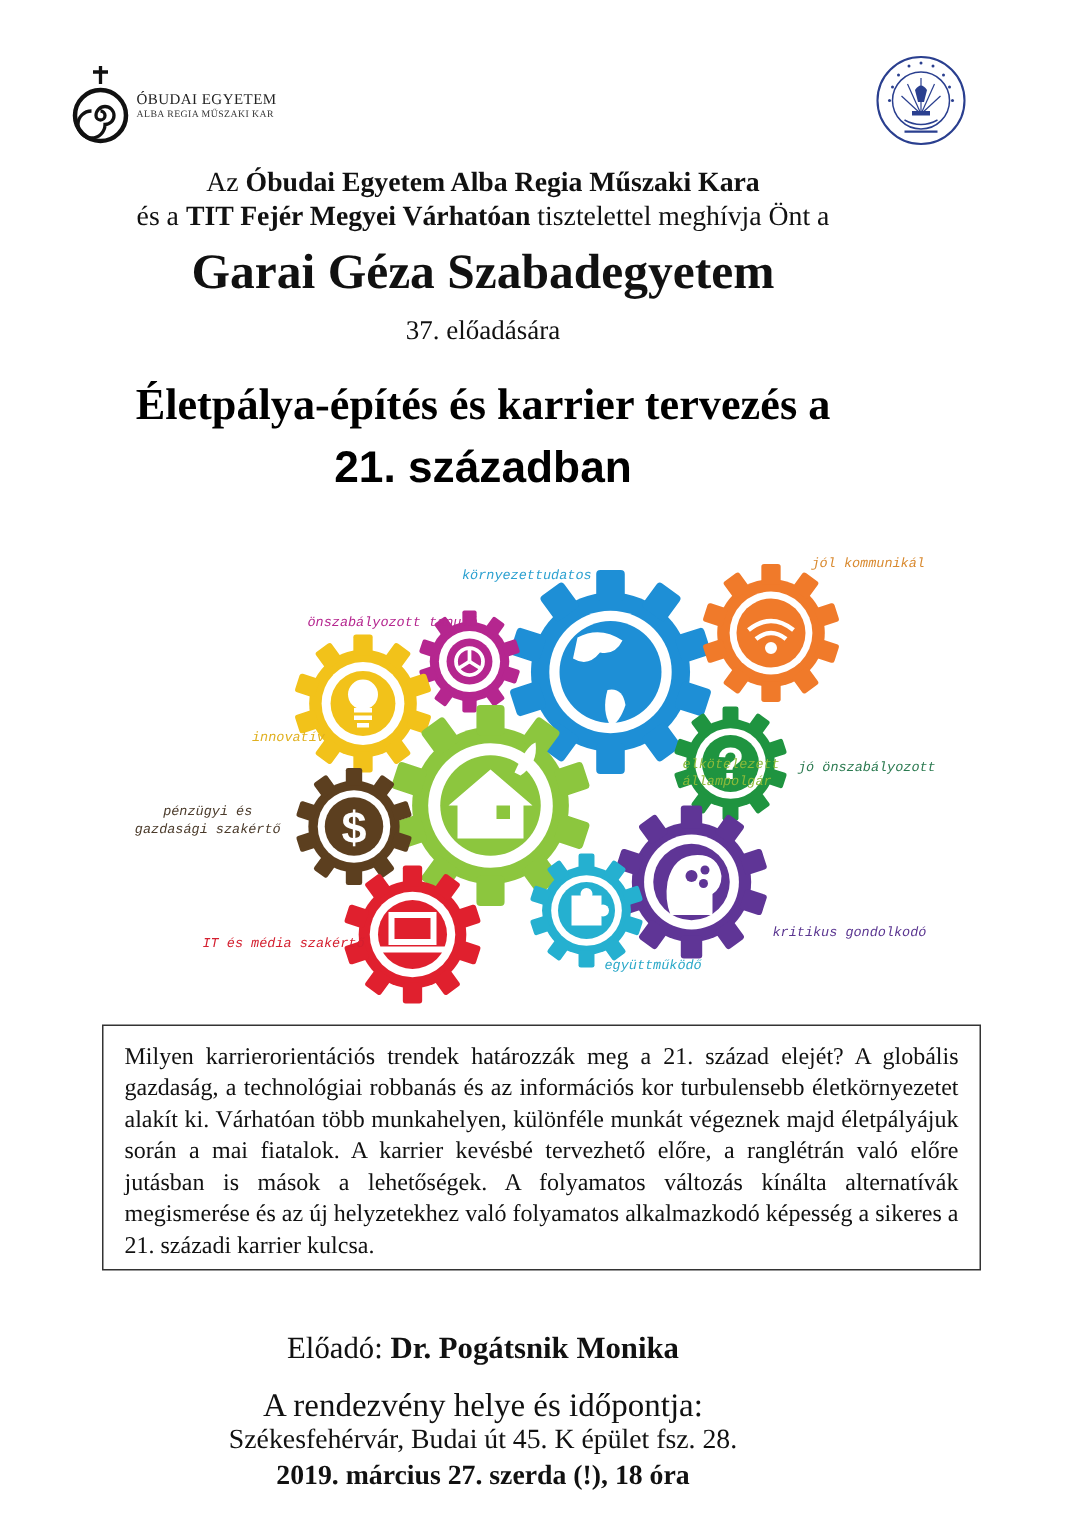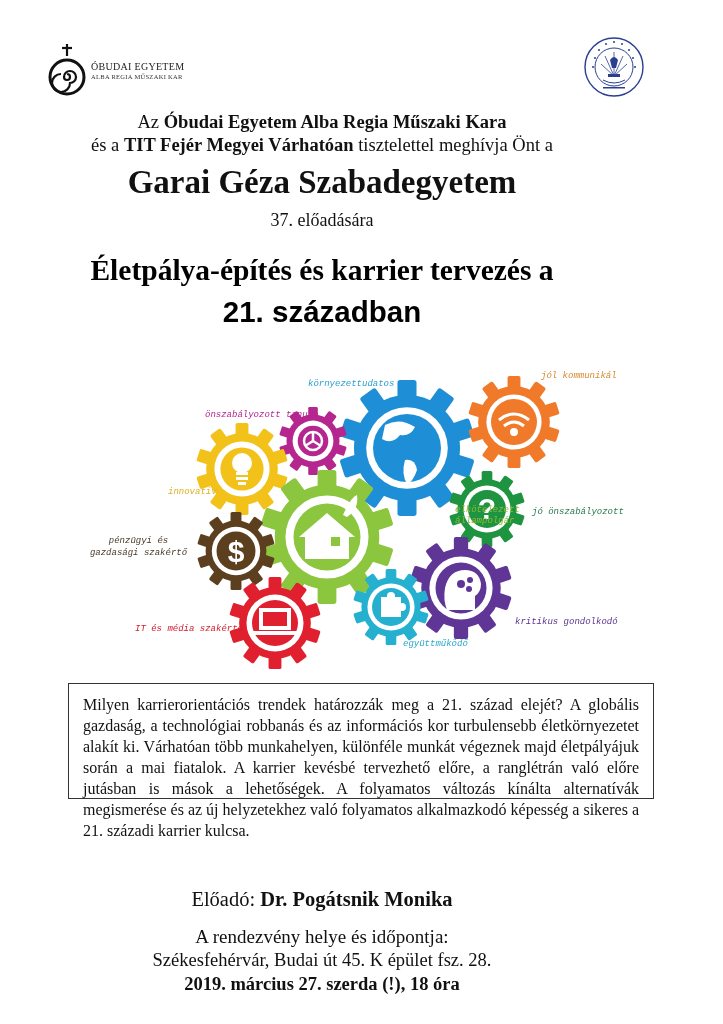--- a/index.html
+++ b/index.html
@@ -19,26 +19,26 @@
   #line2 { top: 134px; }
   #garai { top: 162px; font-size: 33px; font-weight: bold; line-height: 40px; }
   #eload { top: 209px; font-size: 18px; line-height: 22px; }
   .title { font-family: "Liberation Sans", "DejaVu Sans", sans-serif; font-weight: bold; font-size: 29.5px; line-height: 36px; color: #000; }
   #title1 { top: 252px; font-family: Liberation Serif, serif; }
   #title2 { top: 294px; }
 
   #gears { left: 85px; top: 365px; width: 560px; height: 310px; }
   .glabel { position: absolute; font-family: Liberation Mono, monospace; font-size: 9px; white-space: nowrap; font-style: italic; }
 
-  #desc-box { left: 68px; top: 683px; width: 586px; height: 116px; border: 1.5px solid #333; box-sizing: border-box; padding: 10px 14px 0 14px; }
+  #desc-box { left: 68px; top: 683px; width: 586px; height: 164px; border: 1.5px solid #333; box-sizing: border-box; padding: 10px 14px 0 14px; }
   #desc-text { font-size: 16px; line-height: 21px; text-align: justify; text-align-last: left; color: #111; }
 
   #speaker { top: 870px; font-size: 20.5px; line-height: 26px; margin-top: 16px; }
   #speaker b { font-weight: bold; }
-  #venue-head { top: 925px; font-size: 19px; line-height: 23px; }
+  #venue-head { top: 925px; font-size: 22px; line-height: 23px; }
   #venue-addr { top: 949px; font-size: 18.5px; line-height: 23px; }
   #venue-date { top: 973px; font-size: 18.5px; line-height: 23px; font-weight: bold; }
 </style>
 </head>
 <body>
 
 <div id="logo-left" class="abs">
   <svg width="44" height="56" viewBox="0 0 44 56">
     <line x1="22" y1="2" x2="22" y2="14" stroke="#111" stroke-width="2.2"></line>
     <line x1="17" y1="6" x2="27" y2="6" stroke="#111" stroke-width="2.2"></line>

